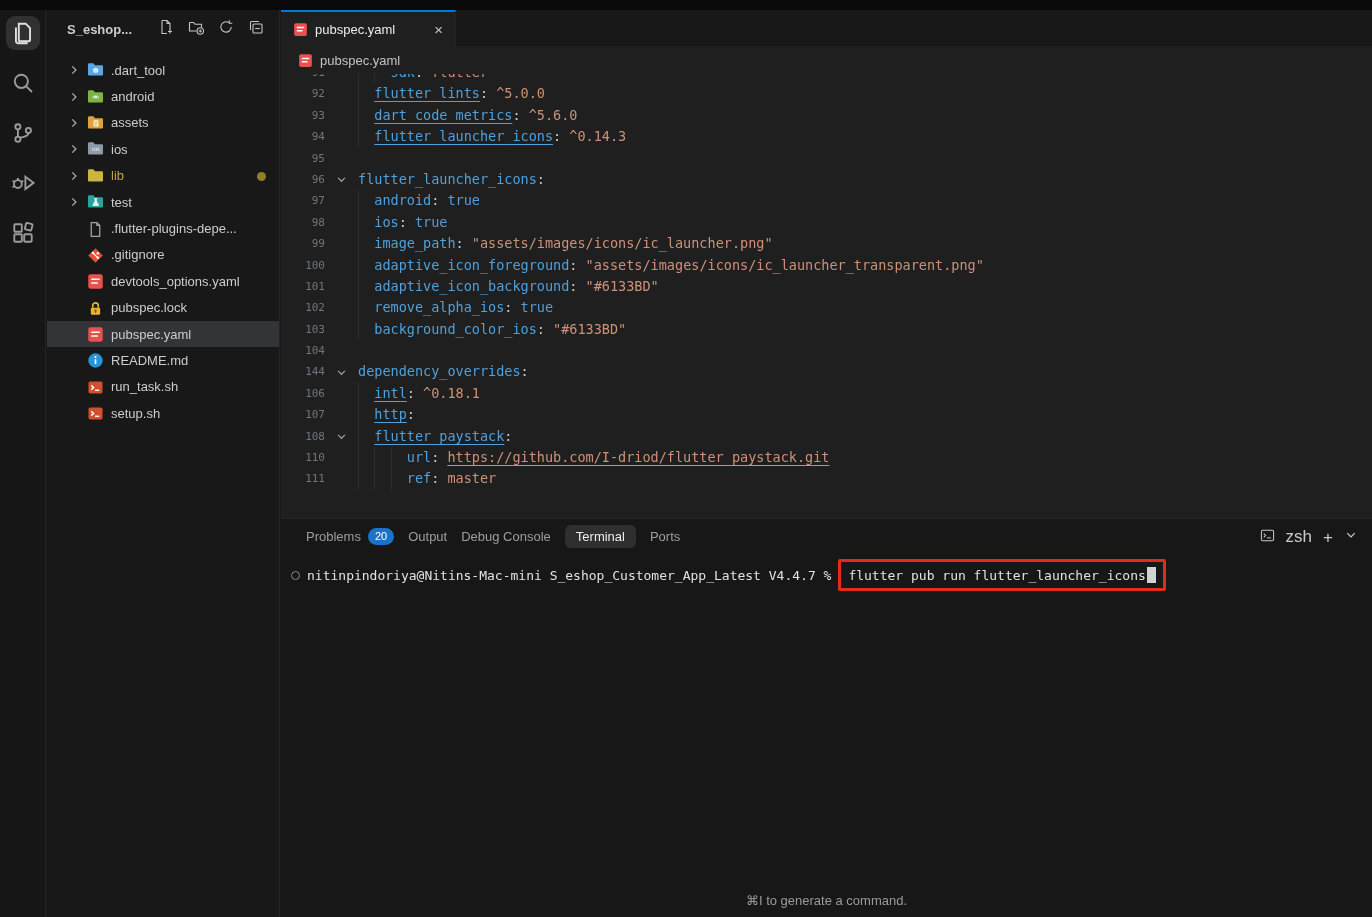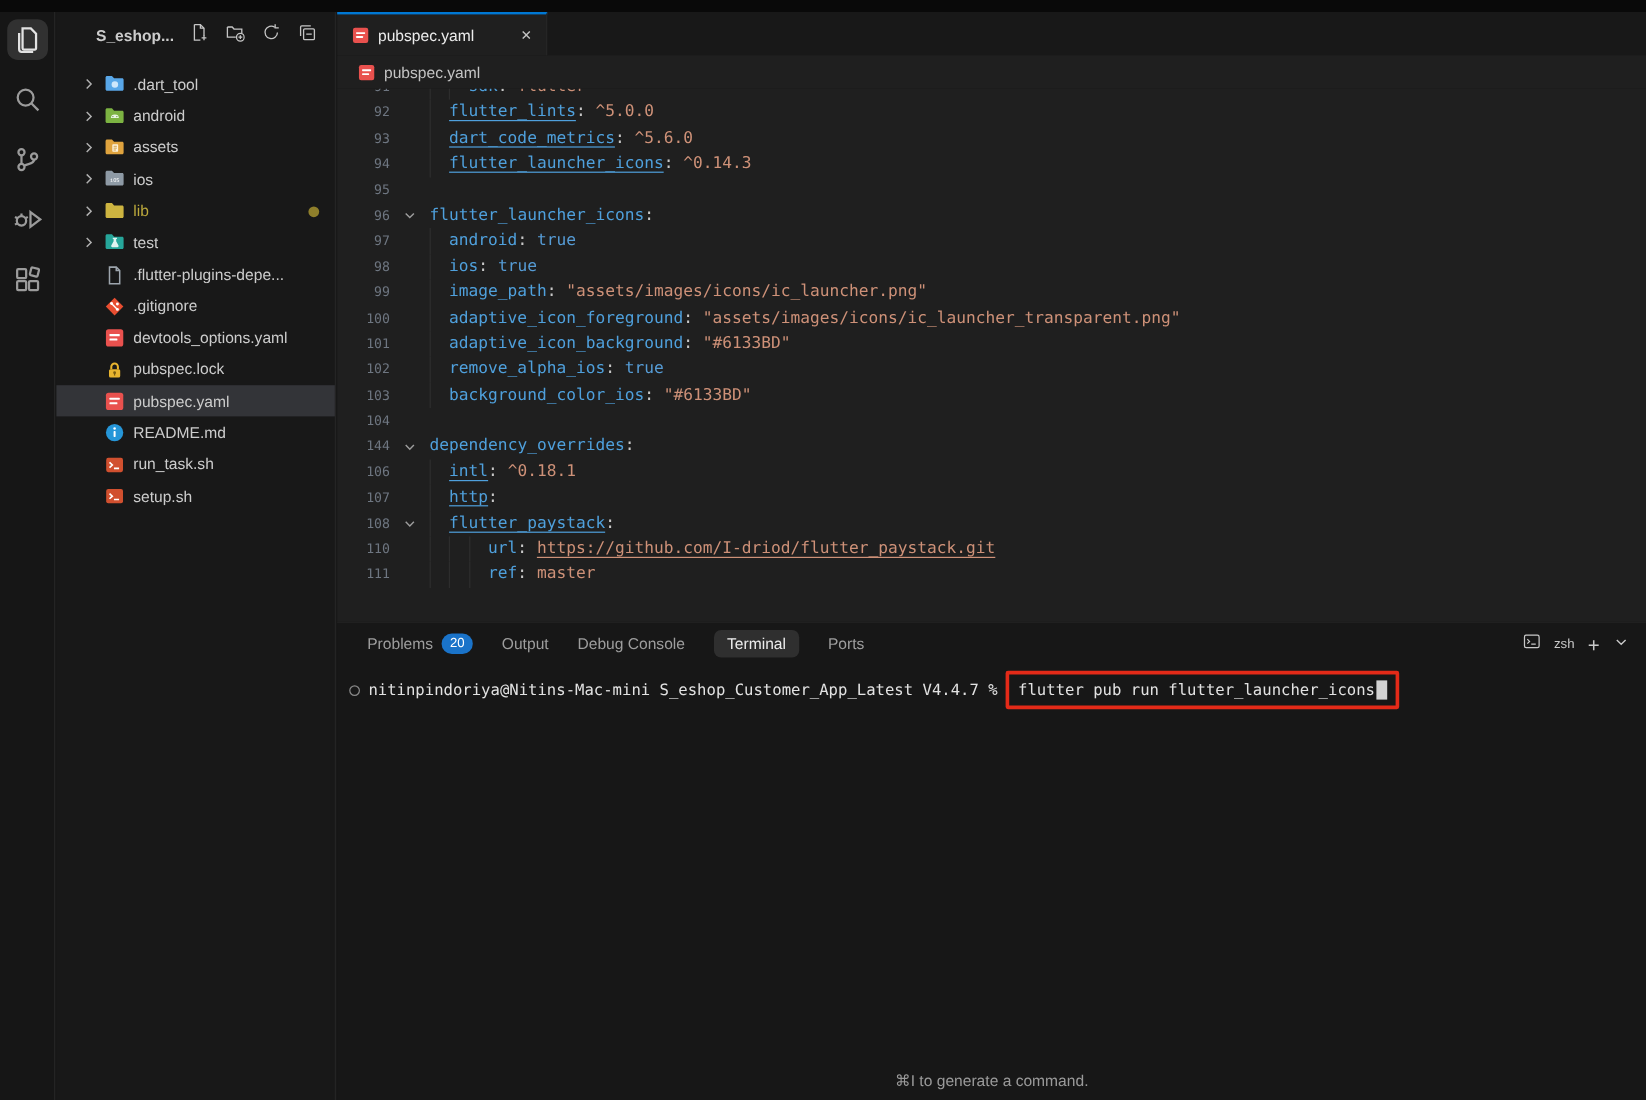--- a/index.html
+++ b/index.html
@@ -12,21 +12,21 @@
     background:#161616; border-right:1px solid #242424; display:flex; flex-direction:column;
     align-items:center; padding-top:6px; gap:16px; }
   .ab-item { width:34px; height:34px; display:flex; align-items:center; justify-content:center;
     border-radius:9px; color:#9b9b9b; }
   .ab-item.active { background:#313131; color:#e2e2e2; }
   .ab-item svg { width:24px; height:24px; stroke:currentColor; fill:none; stroke-width:1.25; }
 
   
   .sidebar { position:absolute; top:10px; left:47px; width:233px; height:907px;
     background:#181818; border-right:1px solid #242424; }
-  .sidebar-header { height:38px; display:flex; align-items:center; padding:0 15px 0 20px;text-align:center; }
+  .sidebar-header { height:38px; display:flex; align-items:center; padding:0 15px 0 20px; }
   .sidebar-title { flex:1; font-size:13px; font-weight:bold; color:#cccccc;
     white-space:nowrap; overflow:hidden; }
   .sb-actions { display:flex; gap:14px; }
   .sb-actions svg { width:16px; height:16px; stroke:#c5c5c5; fill:none; stroke-width:1.1; }
   .tree { padding-top:9px; }
   .trow { height:26.4px; display:flex; align-items:center; padding-left:20px;
     font-size:13px; color:#cccccc; position:relative; cursor:default; white-space:nowrap; }
   .trow.selected { background:#333438; }
   .chev { width:20px; flex:none; display:flex; align-items:center; }
   .chev svg { width:14px; height:14px; stroke:#b0b0b0; fill:none; stroke-width:1.4; }
@@ -59,29 +59,29 @@
   .tk-key  { color:#4fa0dc; }
   .tk-keyu { color:#4fa0dc; text-decoration:underline; text-underline-offset:3px; text-decoration-thickness:1px; }
   .tk-punc { color:#c8c8c8; }
   .tk-str  { color:#ce9178; }
   .tk-stru { color:#ce9178; text-decoration:underline; text-underline-offset:3px; text-decoration-thickness:1px; }
   .tk-bool { color:#569cd6; }
 
   
   .panel { position:absolute; left:0; bottom:0; width:1091px; height:399px;
     background:#171717; border-top:1px solid #242424; }
-  .panel-tabs { height:34px; display:flex; align-items:center; padding-left:25px; gap:24px; }
+  .panel-tabs { height:34px; display:flex; align-items:center; padding-left:25px; gap:14px; }
   .ptab { font-size:13px; color:#9d9d9d; display:flex; align-items:center; gap:7px; }
   .ptab.active { color:#ececec; background:#2f2f2f; padding:4px 11px; border-radius:6px; }
   .pbadge { background:#1a73c9; color:#ffffff; font-size:11px; line-height:1;
     padding:3px 7px; border-radius:9px; }
   .panel-right { position:absolute; right:14px; top:8px; display:flex; align-items:center;
     gap:11px; color:#c9c9c9; }
   .panel-right svg { stroke:#c9c9c9; fill:none; }
-  .shell-label { font-size:11px; }
+  .shell-label { font-size:17px; }
   .plus { font-size:17px; font-weight:normal; line-height:1; }
 
   .term-line { position:absolute; top:40px; left:10px; display:flex; align-items:center;
     font-family:"DejaVu Sans Mono",monospace; font-size:13px; color:#e2e2e2; }
   .prompt-circle { width:9px; height:9px; border:1.4px solid #8a8a8a; border-radius:50%;
     margin-right:7px; flex:none; }
   .cmd-box { display:inline-flex; align-items:center; border:3px solid #e42a18;
     border-radius:2px; padding:5px 7px; margin-left:7px; }
   .cursor-block { display:inline-block; width:9px; height:16px; background:#d2d2d2; margin-left:1px; }
   .term-hint { position:absolute; bottom:9px; left:0; width:100%; text-align:center;

